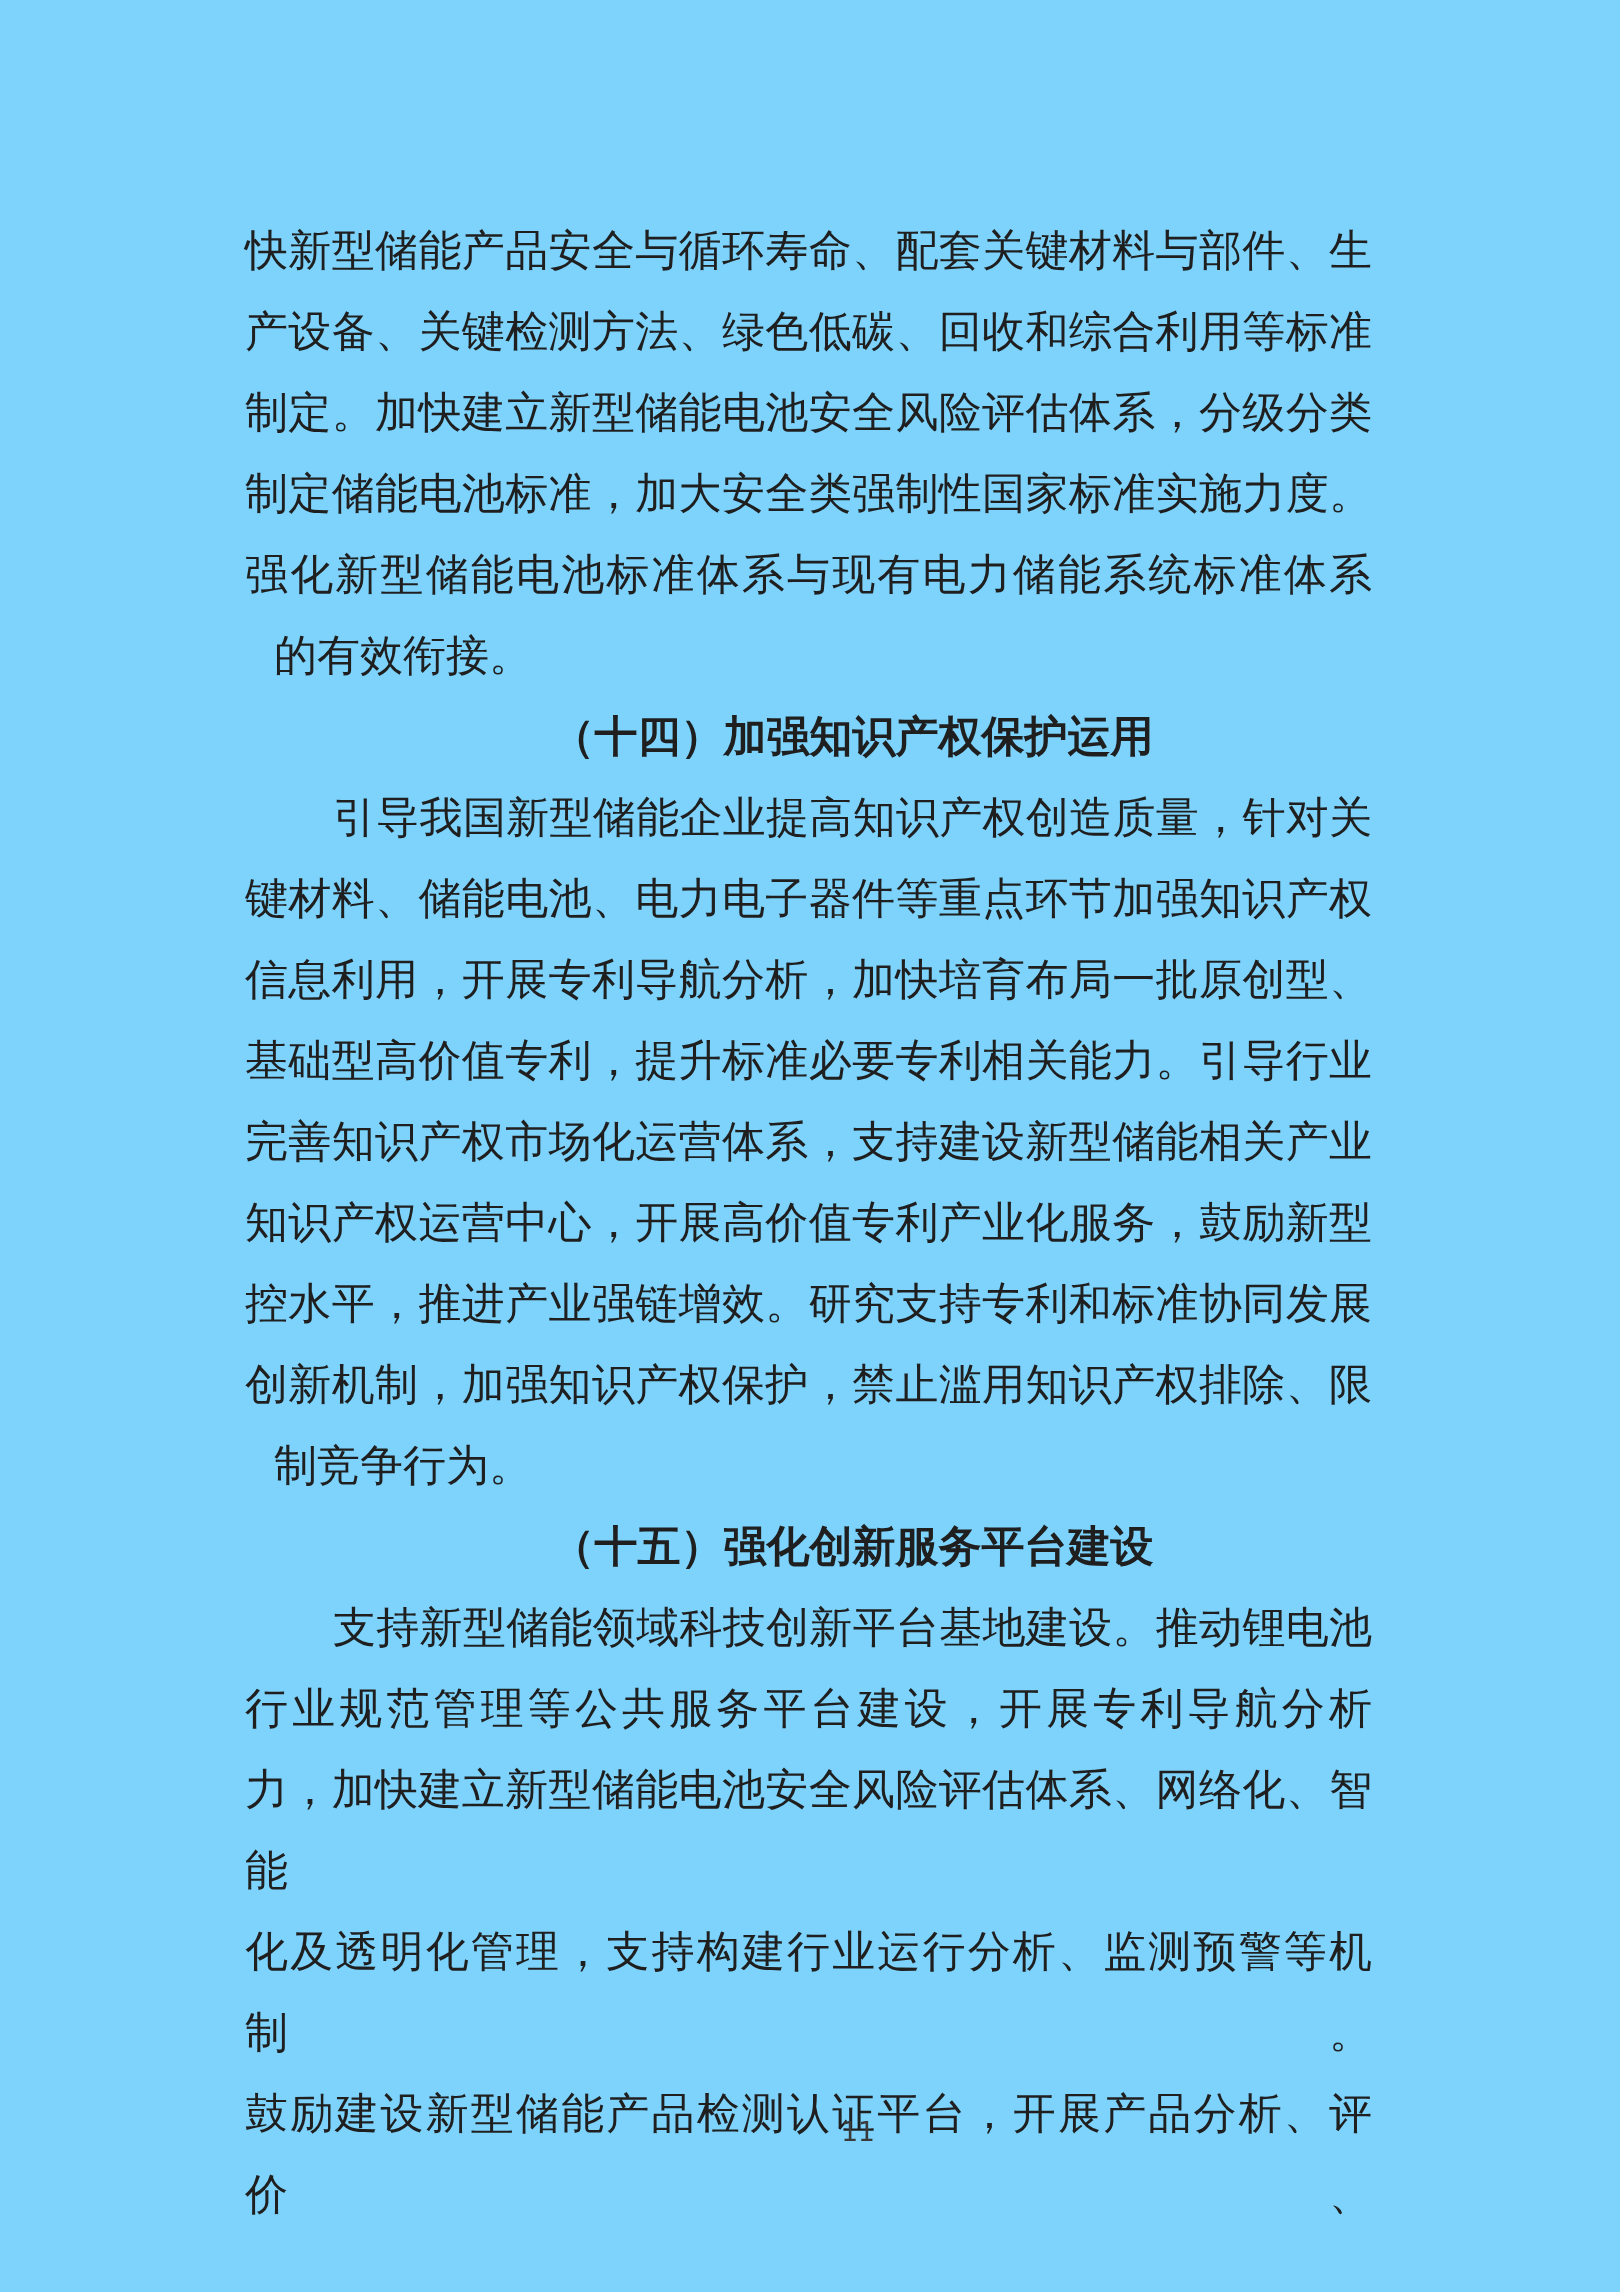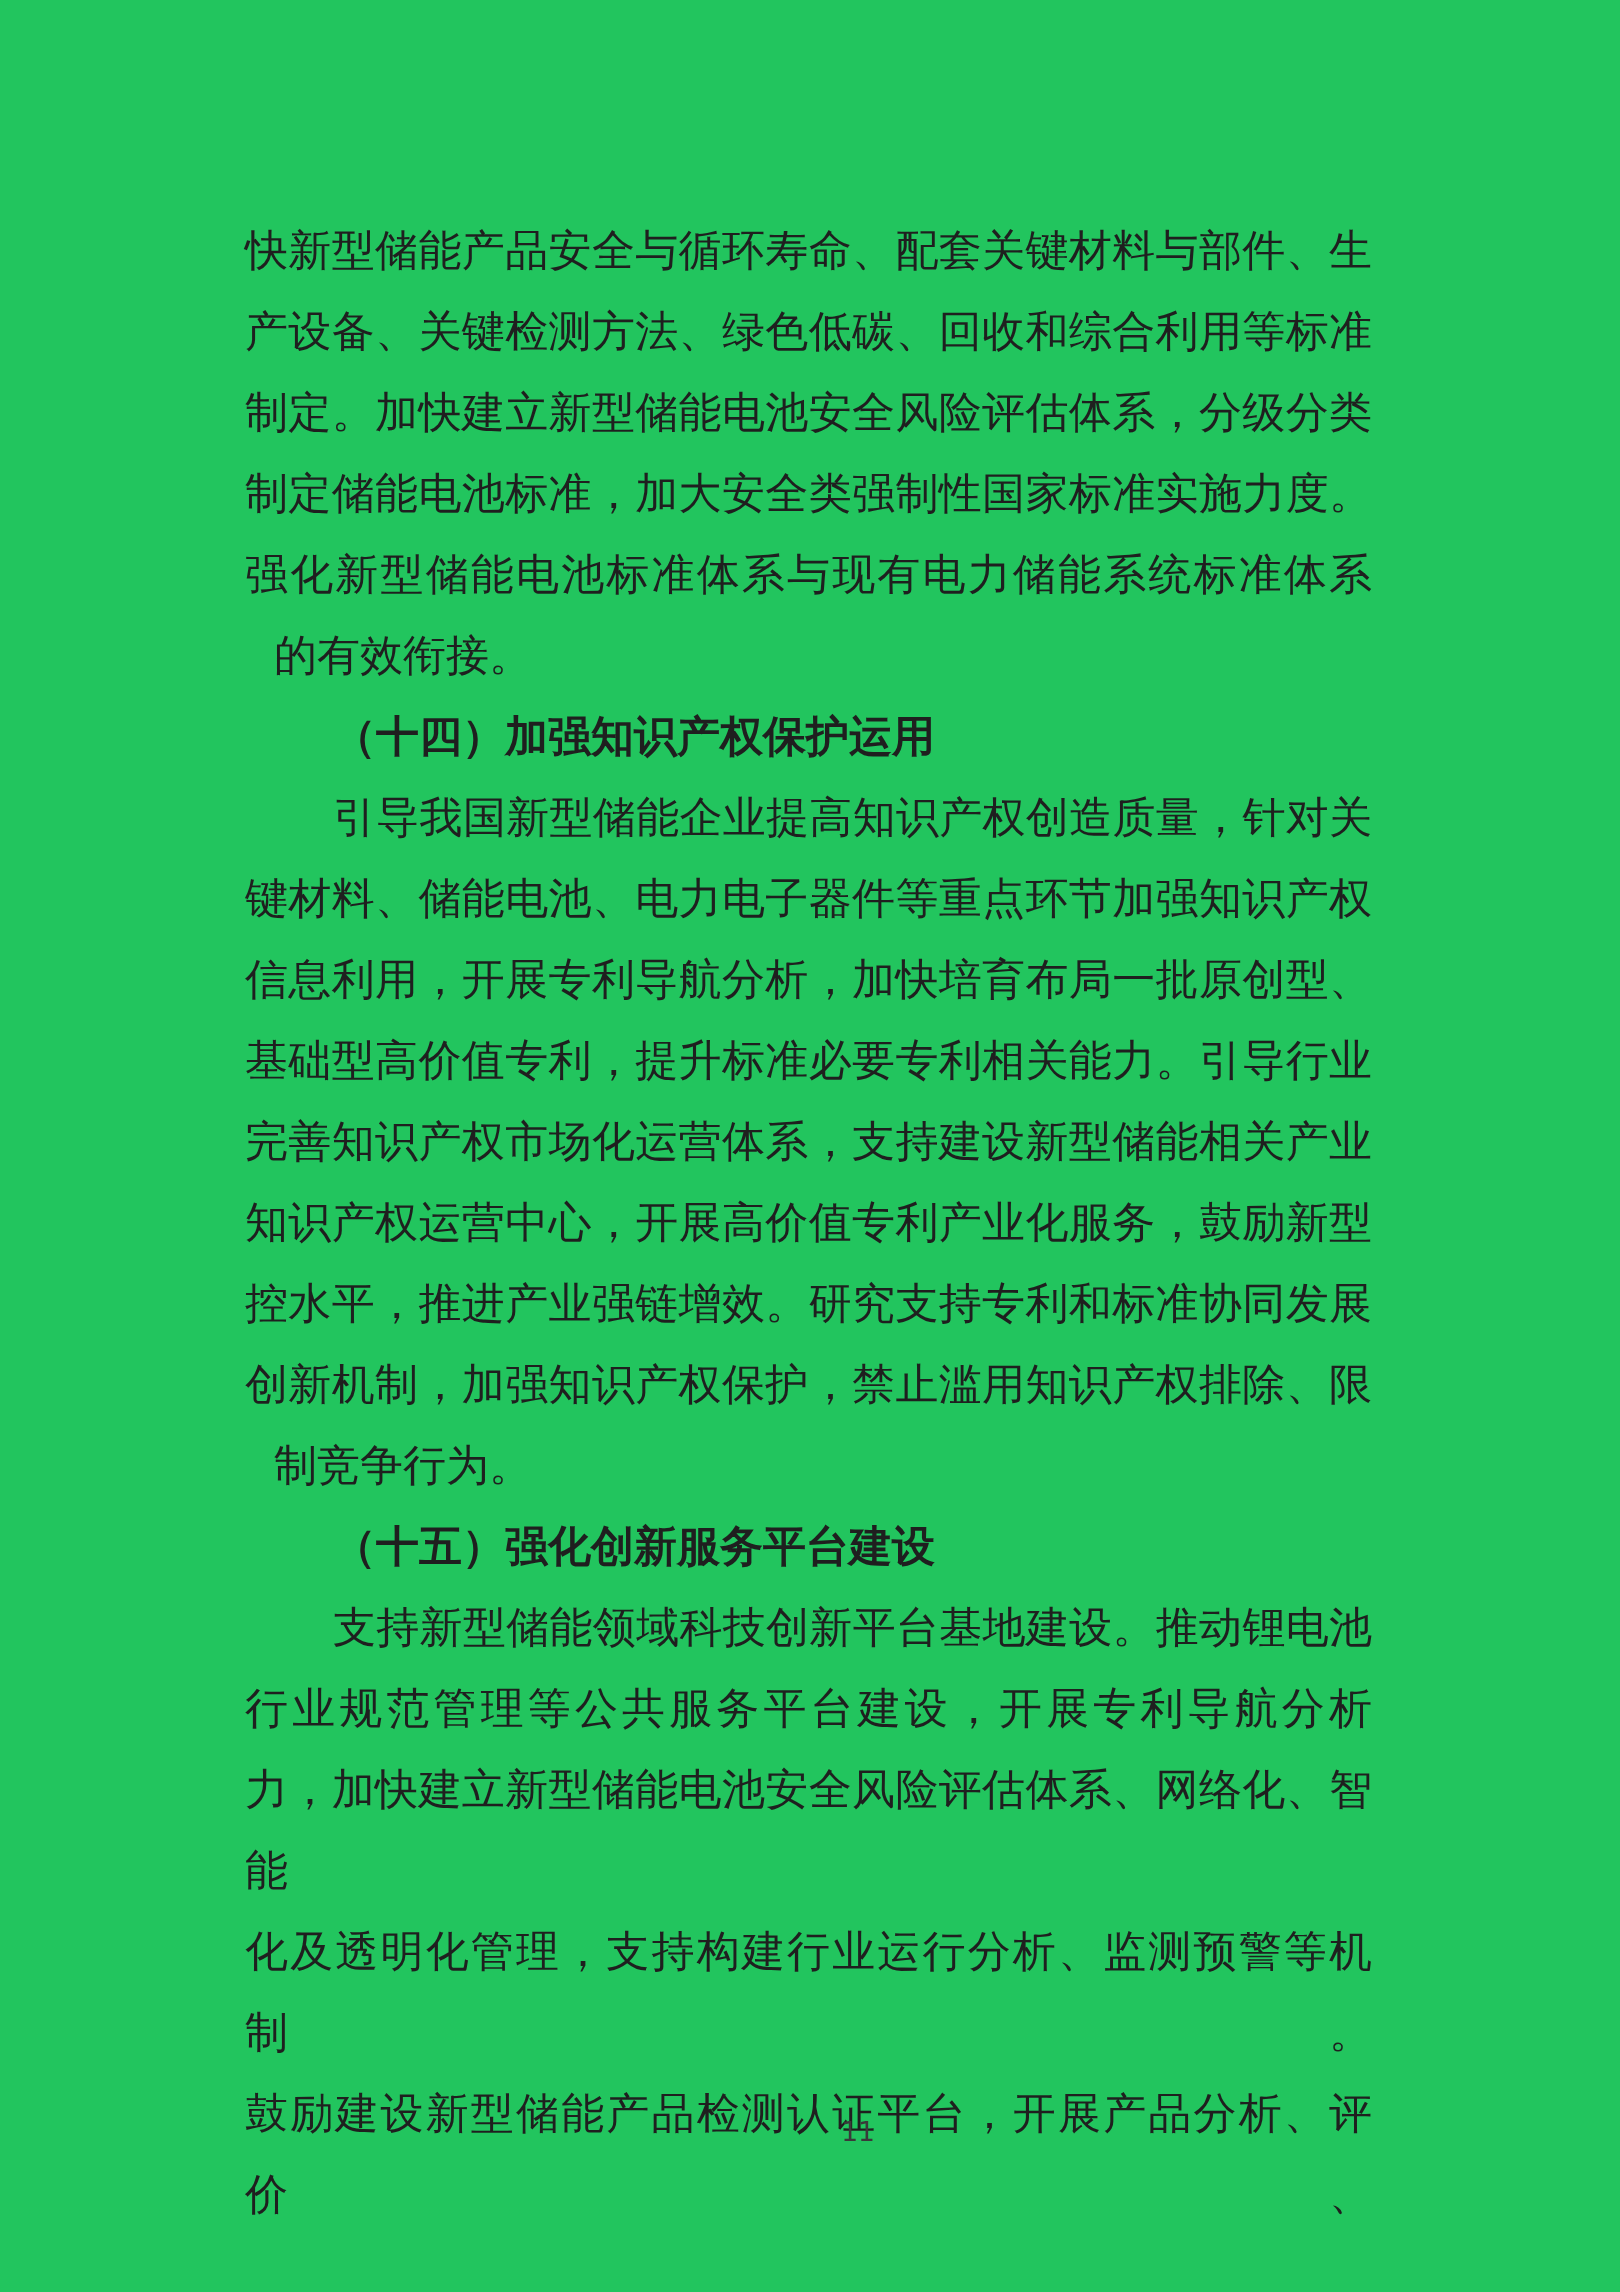--- a/index.html
+++ b/index.html
@@ -4,21 +4,21 @@
 <style>
   html, body {
     margin: 0;
     padding: 0;
     background: #ffffff;
   }
   .page {
     position: relative;
     width: 1620px;
     height: 2293px;
-    background: #22c55e;
+    background: #7dd3fc;
     overflow: hidden;
     font-family: "DejaVu Serif", serif;
   }
   .text-block {
     position: absolute;
     left: 245px;
     top: 210px;
     width: 1127px;
     font-size: 43px;
     line-height: 81px;
@@ -36,21 +36,21 @@
     white-space: normal;
   }
   
   .plain {
     text-align: left;
     margin-left: 29px;
   }
   
   .heading {
     font-weight: bold;
-    text-align: left;
+    text-align: center;
     text-indent: 88px;
   }
   
   .indent {
     text-indent: 88px;
   }
   .page-number {
     position: absolute;
     top: 2115px;
     left: 0;

